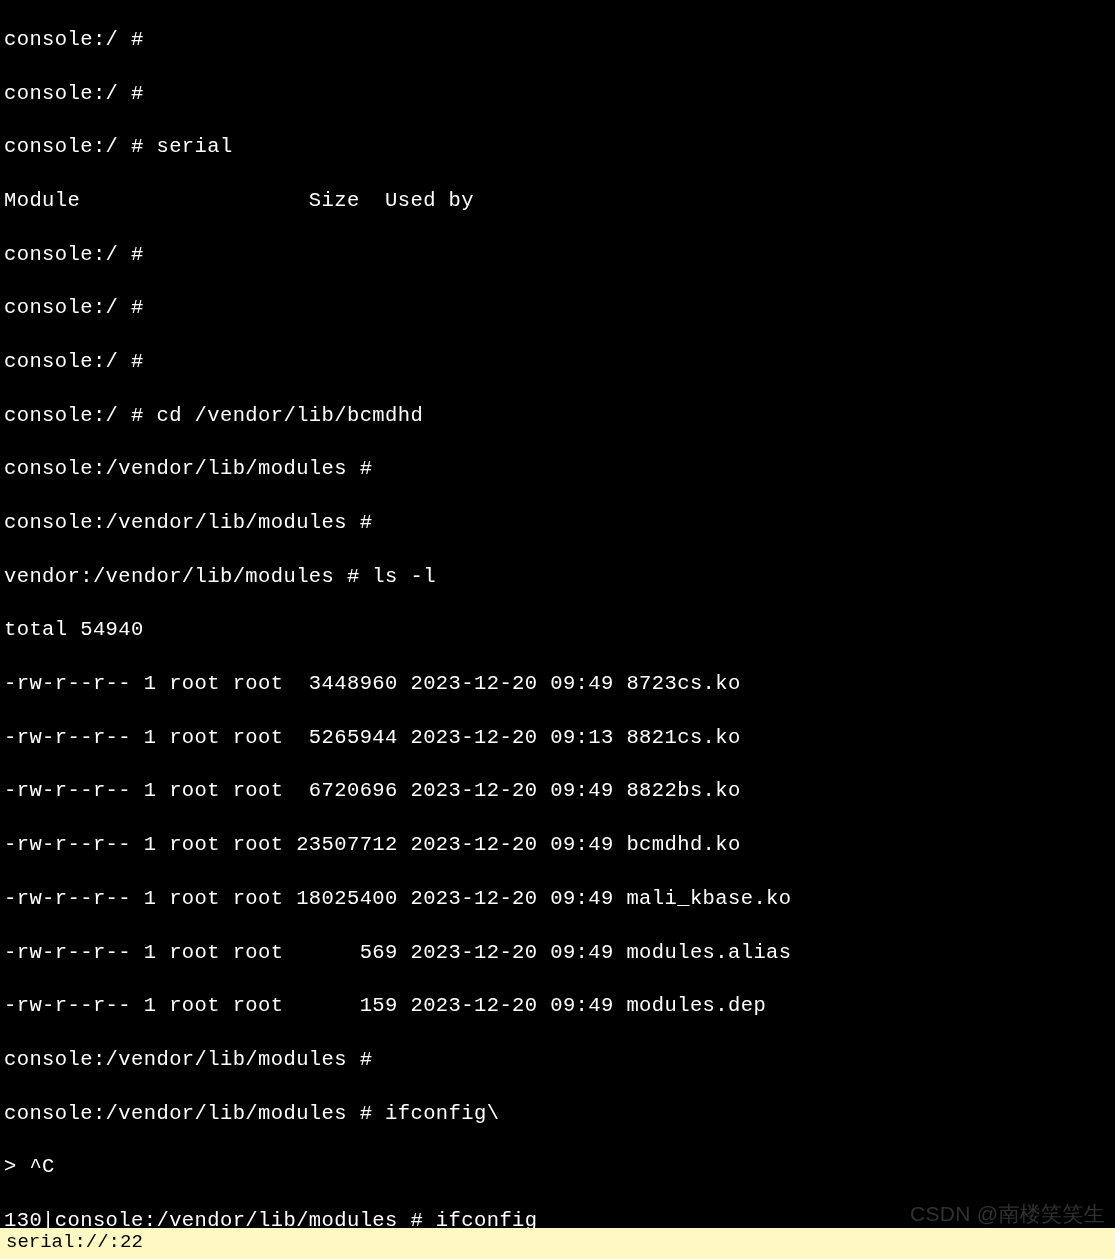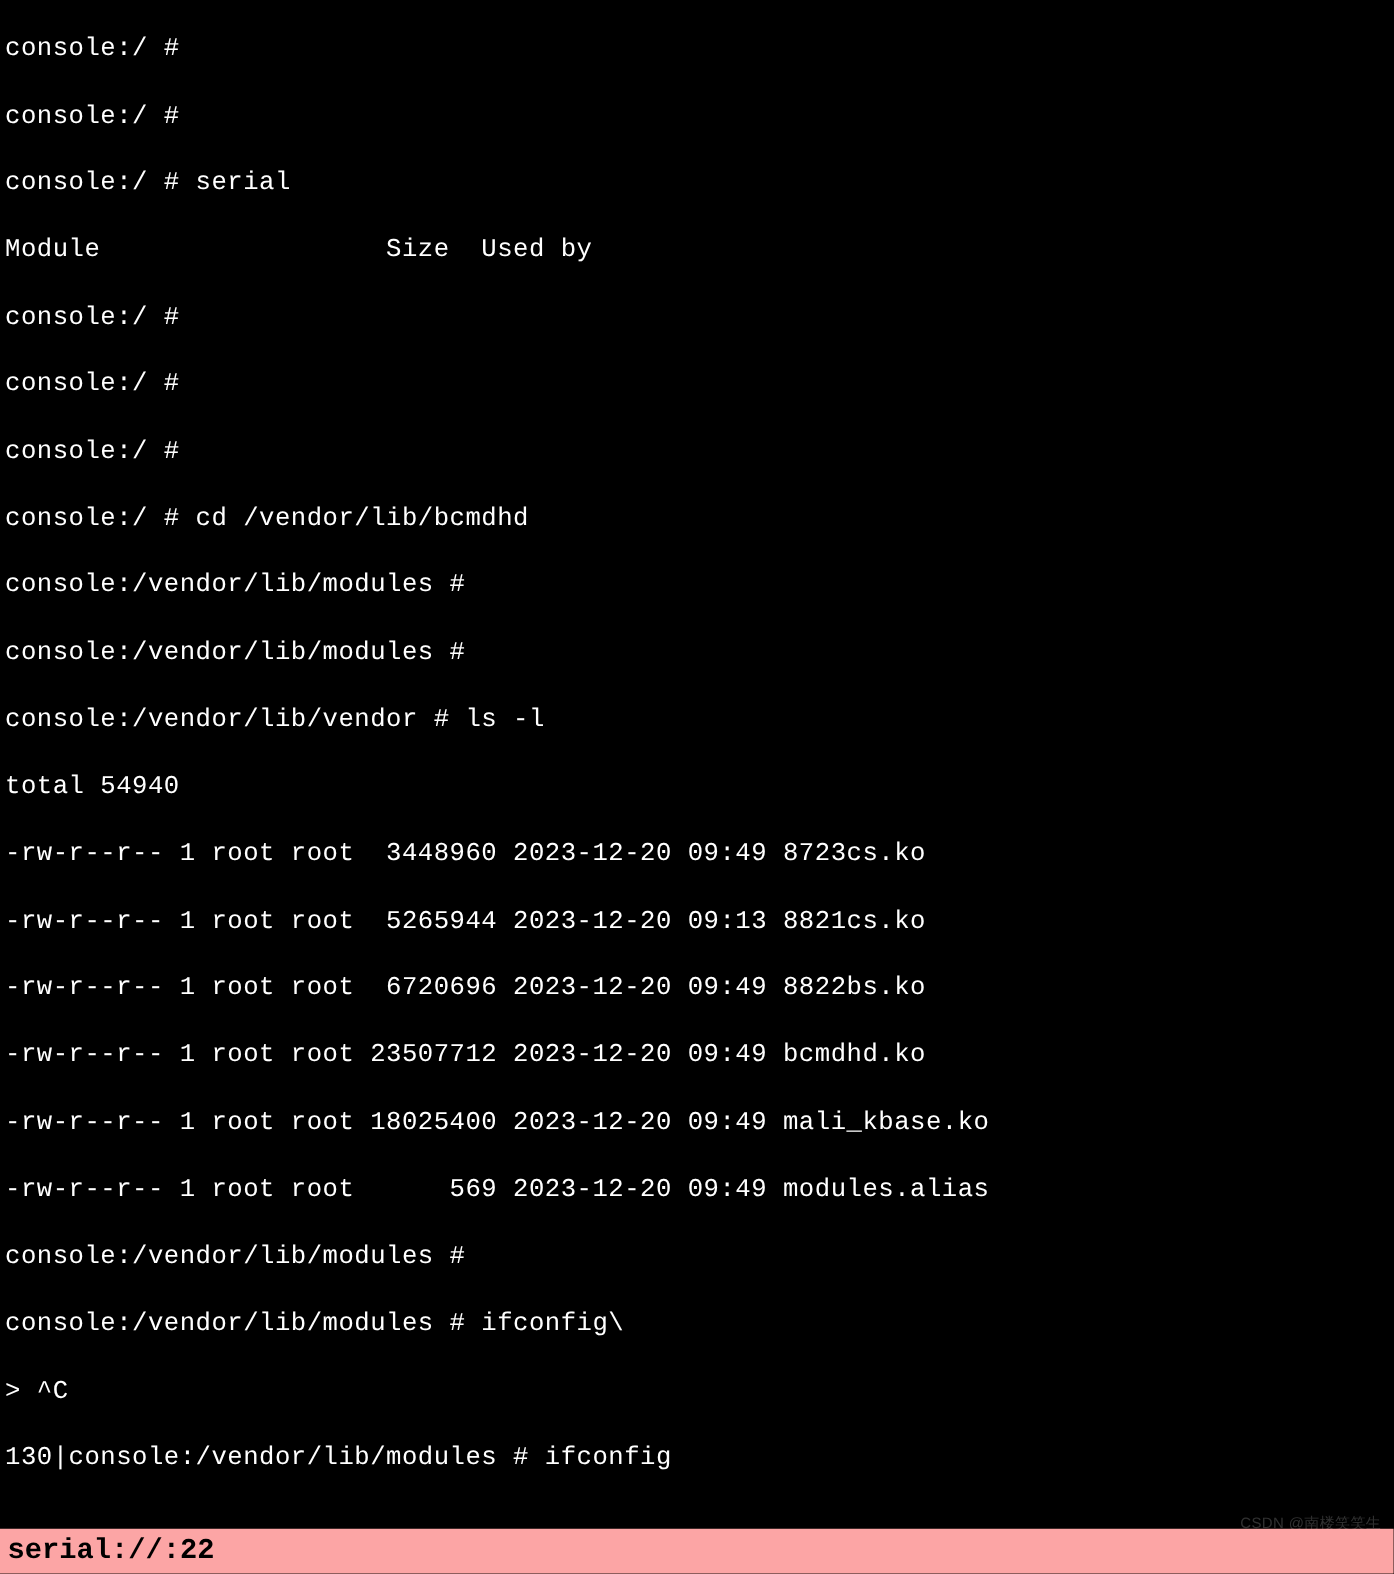--- a/index.html
+++ b/index.html
@@ -24,58 +24,58 @@
       letter-spacing: 0.4px;
     }
     .line {
       display: block;
     }
     .status-bar {
       position: absolute;
       bottom: 0;
       left: 0;
       right: 0;
-      background-color: #fca5a5;
+      background-color: #fef9c3;
       color: #000;
       padding: 2px 6px 4px 6px;
-      font-size: 23px;
-      font-weight: bold;
+      font-size: 19px;
     }
     .watermark {
       position: absolute;
       bottom: 32px;
       right: 10px;
       color: rgba(200, 200, 200, 0.24);
       font-family: Arial, sans-serif;
-      font-size: 12px;
+      font-size: 21px;
       letter-spacing: 0.3px;
     }
   </style>
 </head>
 <body>
 
 <div class="terminal">
 <span class="line">console:/ #</span>
 <span class="line">console:/ #</span>
 <span class="line">console:/ # serial</span>
 <span class="line">Module                  Size  Used by</span>
 <span class="line">console:/ #</span>
 <span class="line">console:/ #</span>
 <span class="line">console:/ #</span>
 <span class="line">console:/ # cd /vendor/lib/bcmdhd</span>
 <span class="line">console:/vendor/lib/modules #</span>
 <span class="line">console:/vendor/lib/modules #</span>
-<span class="line">console:/vendor/lib/vendor # ls -l</span>
+<span class="line">vendor:/vendor/lib/modules # ls -l</span>
 <span class="line">total 54940</span>
 <span class="line">-rw-r--r-- 1 root root  3448960 2023-12-20 09:49 8723cs.ko</span>
 <span class="line">-rw-r--r-- 1 root root  5265944 2023-12-20 09:13 8821cs.ko</span>
 <span class="line">-rw-r--r-- 1 root root  6720696 2023-12-20 09:49 8822bs.ko</span>
 <span class="line">-rw-r--r-- 1 root root 23507712 2023-12-20 09:49 bcmdhd.ko</span>
 <span class="line">-rw-r--r-- 1 root root 18025400 2023-12-20 09:49 mali_kbase.ko</span>
 <span class="line">-rw-r--r-- 1 root root      569 2023-12-20 09:49 modules.alias</span>
+<span class="line">-rw-r--r-- 1 root root      159 2023-12-20 09:49 modules.dep</span>
 <span class="line">console:/vendor/lib/modules #</span>
 <span class="line">console:/vendor/lib/modules # ifconfig\</span>
 <span class="line">&gt; ^C</span>
 <span class="line">130|console:/vendor/lib/modules # ifconfig</span>
 
 
 
 
 
 

